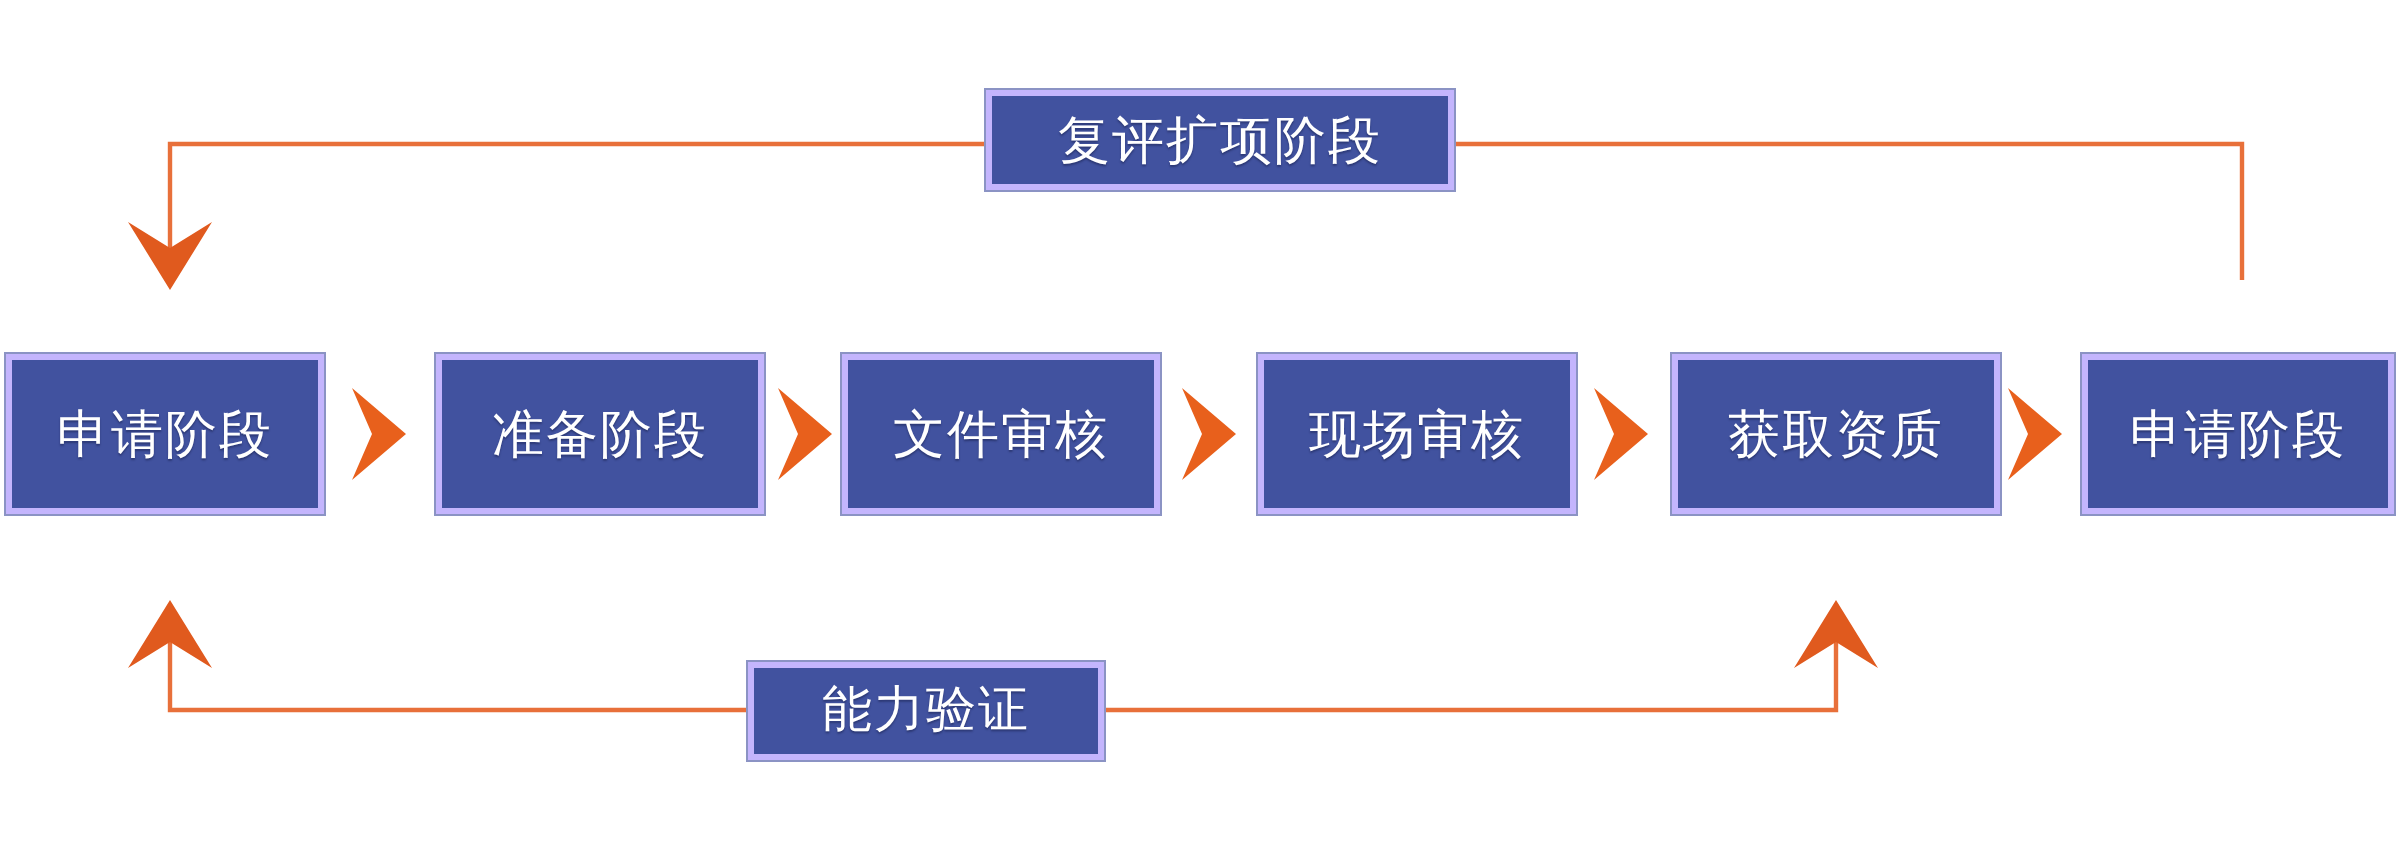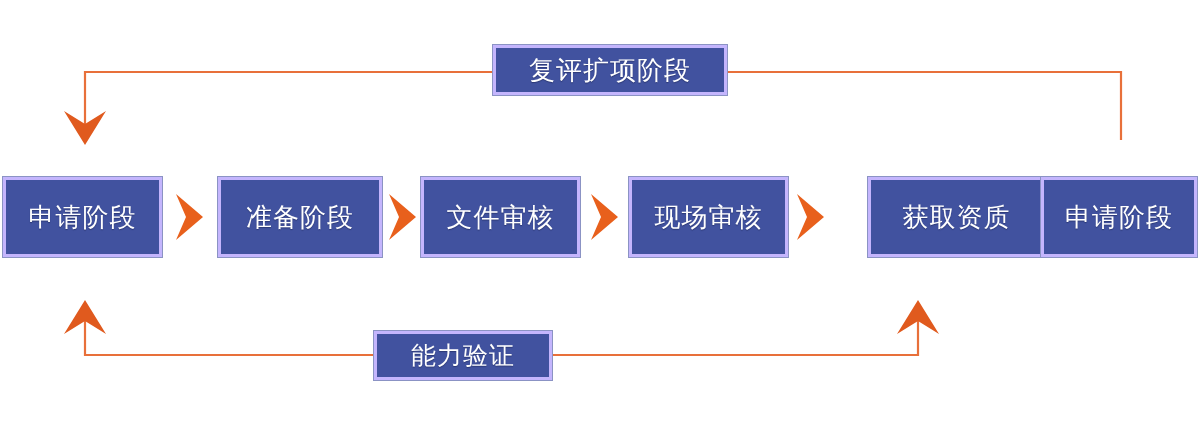--- a/index.html
+++ b/index.html
@@ -109,21 +109,21 @@
       <span class="node-label">现场审核</span>
     </div>
   </div>
 
   <div class="node" style="left:420px; top:176px; width:161px; height:82px;">
     <div class="node-inner">
       <span class="node-label">文件审核</span>
     </div>
   </div>
 
-  <div class="node" style="left:867px; top:176px; width:179px; height:82px;align-items:center;">
+  <div class="node" style="left:835px; top:176px; width:166px; height:82px;align-items:center;">
     <div class="node-inner">
       <span class="node-label">获取资质</span>
     </div>
   </div>
 
   <div class="node" style="left:1040px; top:176px; width:158px; height:82px;">
     <div class="node-inner">
       <span class="node-label">申请阶段</span>
     </div>
   </div>

